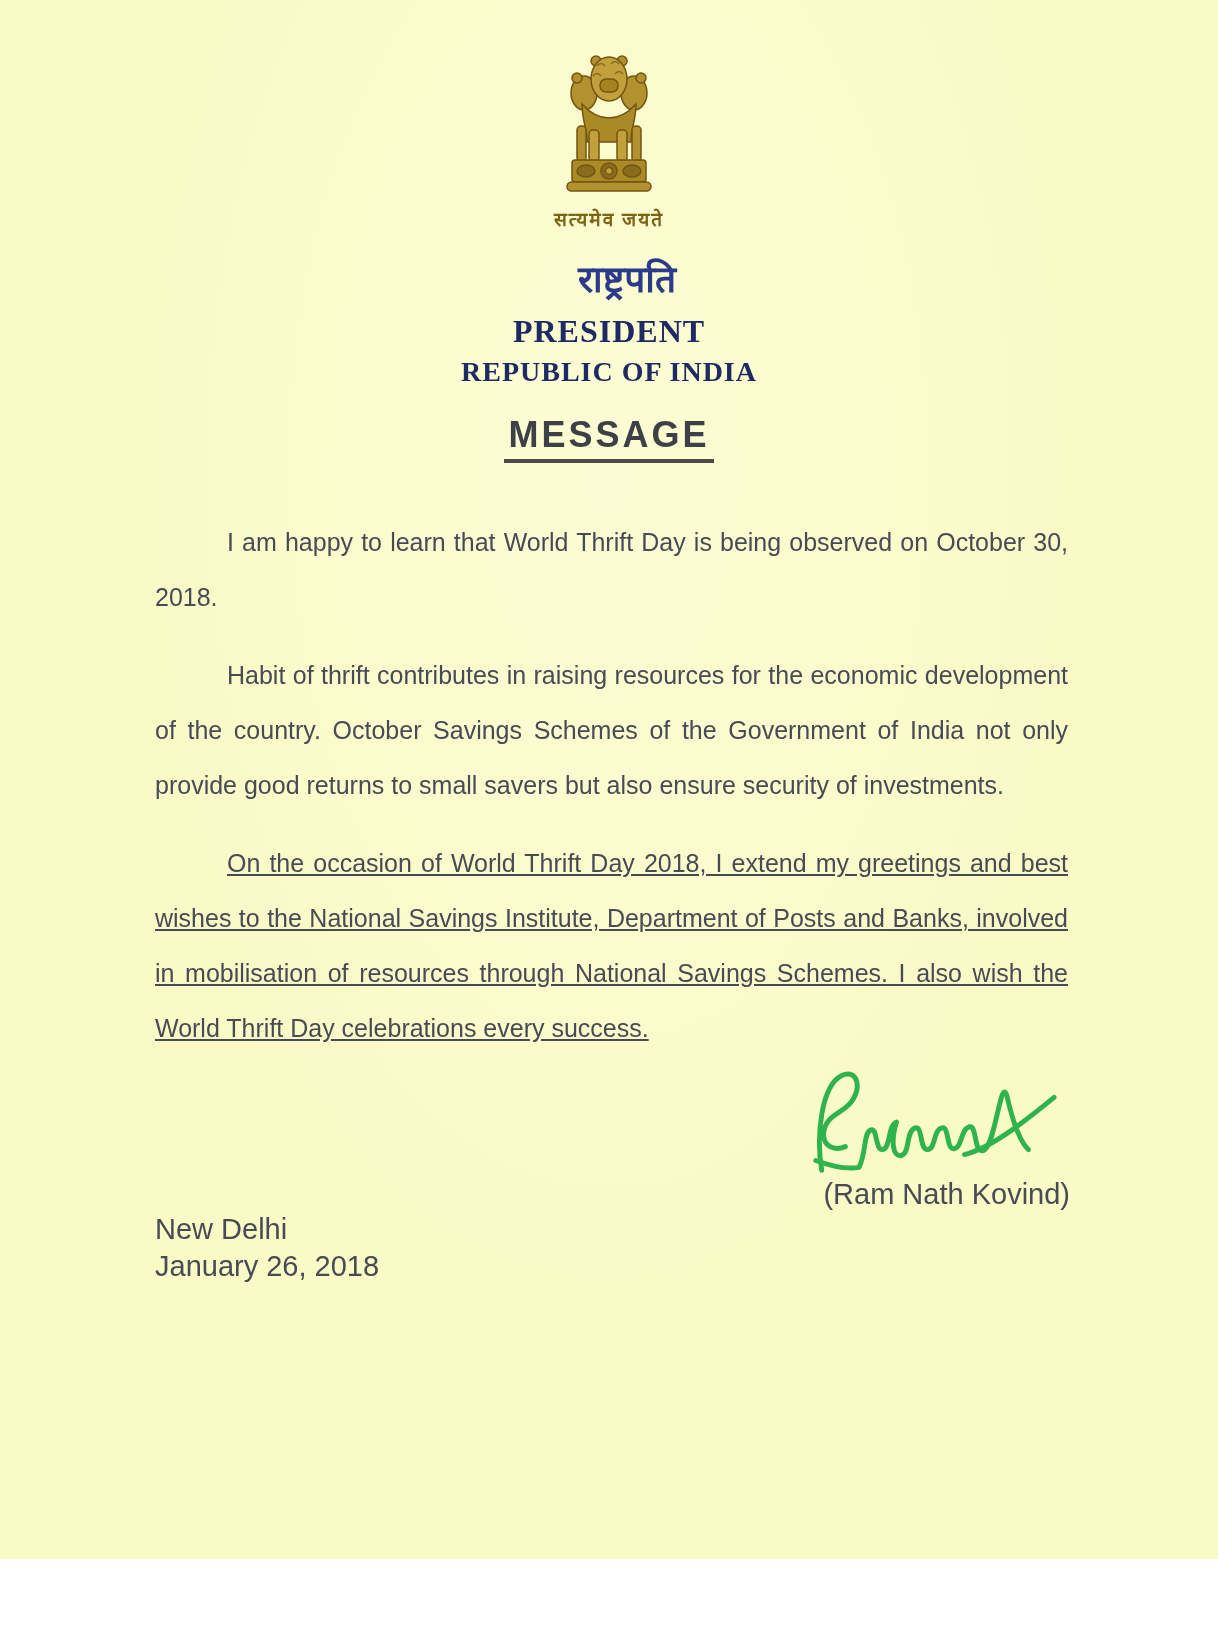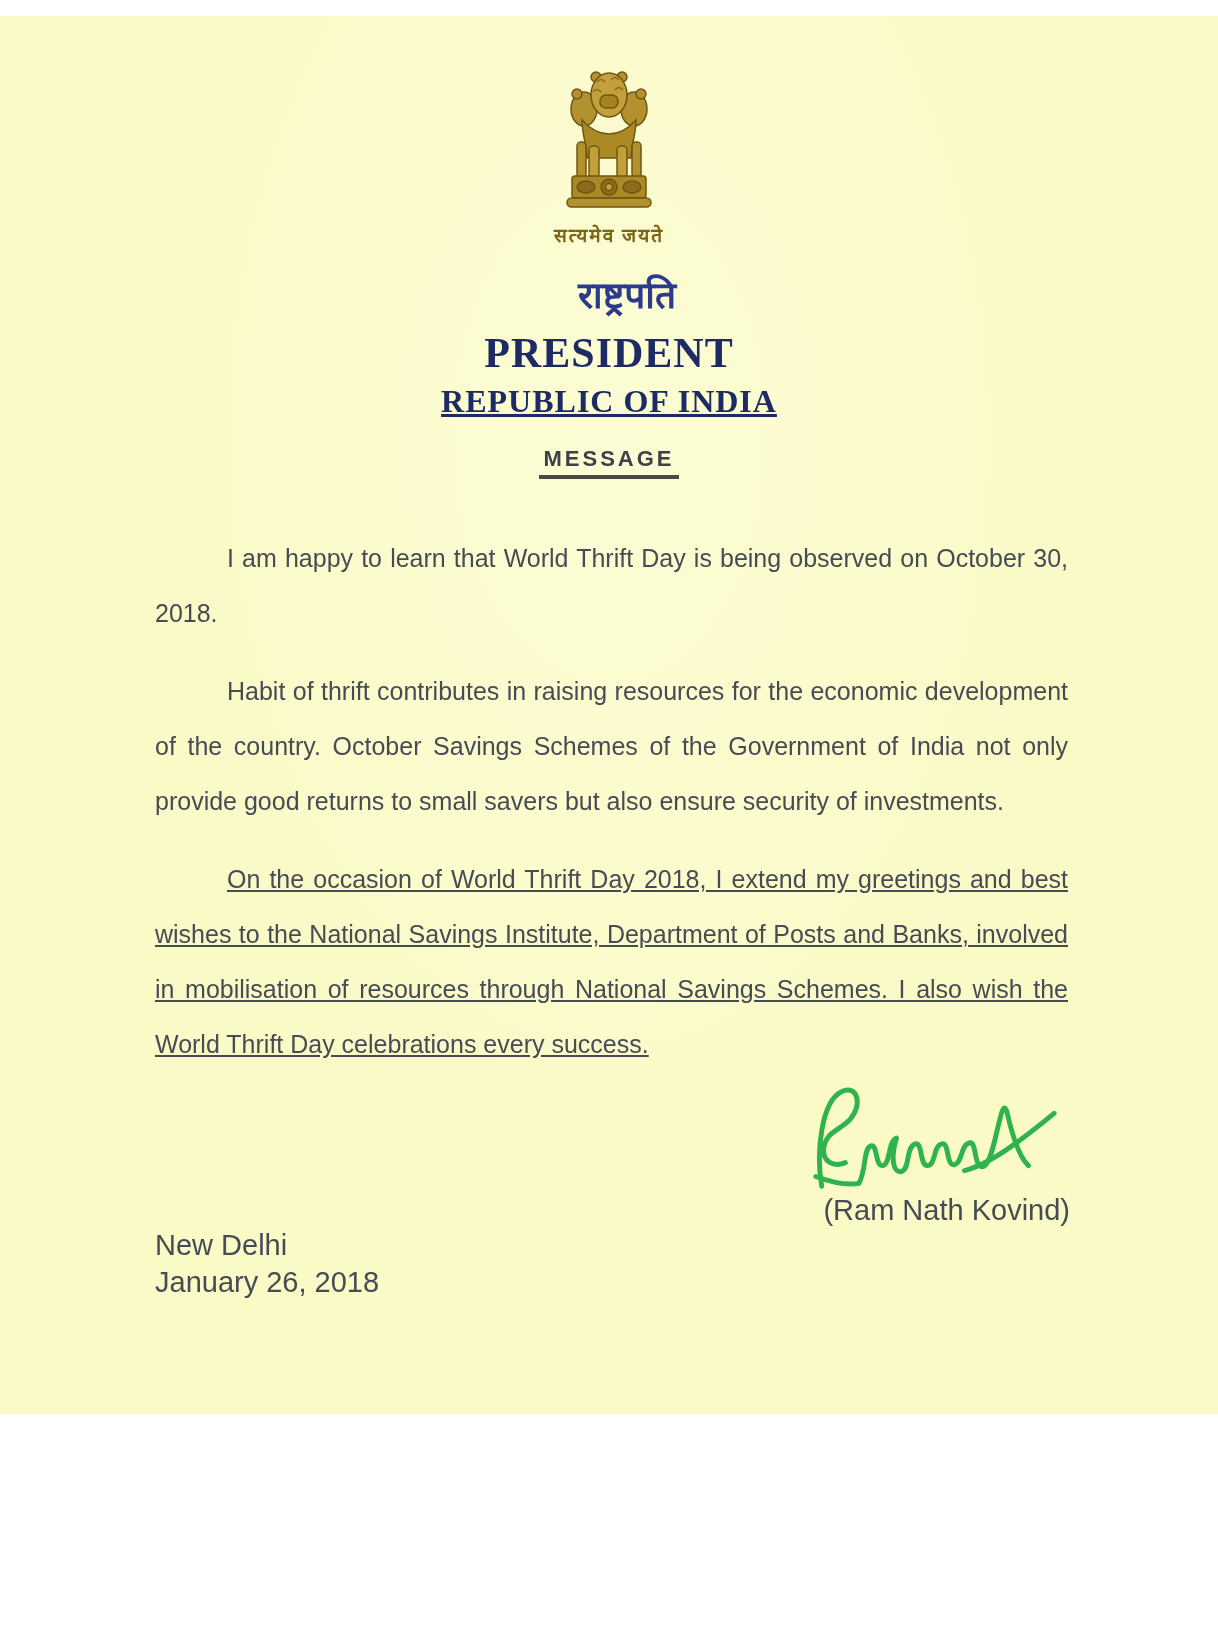--- a/index.html
+++ b/index.html
@@ -1,19 +1,19 @@
 <!DOCTYPE html>
 <html><head>
 <meta charset="utf-8">
 <style>
   html,body{margin:0;padding:0;}
   .page{
     position:relative;
-    width:1218px;height:1398px;
-    margin:16px auto;
+    width:1218px;height:1559px;
+    margin:0 auto;
     background:
       radial-gradient(ellipse at 50% 30%, rgba(255,255,230,.45) 0%, rgba(255,255,230,0) 60%),
       #fafac6;
     font-family:"Liberation Sans", sans-serif;
     color:#474b54;
     overflow:hidden;
   }
   .center{text-align:center;}
   .emblem-wrap{padding-top:48px;}
   .emblem{display:inline-block;}
@@ -32,37 +32,36 @@
     padding-left:36px;
   }
   .subtitle-hindi{
     margin-top:6px;
     font-size:37px;font-weight:bold;
     color:#2c3a8c;
     font-family:"Liberation Serif", serif;
   }
   .title-english{
     margin-top:10px;
-    font-size:42px;font-weight:bold;
+    font-size:32px;font-weight:bold;
     color:#1d2a63;
     letter-spacing:1px;
     font-family:"Liberation Serif", serif;
   }
   .subtitle-english{
     margin-top:6px;
-    font-size:32px;font-weight:bold;
+    font-size:28px;font-weight:bold;
     color:#1d2a63;
     letter-spacing:1px;
     font-family:"Liberation Serif", serif;
-    text-decoration:underline;
   }
   .message-heading-wrap{margin-top:26px;}
   .message-heading{
     display:inline-block;
-    font-size:22px;font-weight:bold;
+    font-size:36px;font-weight:bold;
     color:#3d4047;
     letter-spacing:3px;
     border-bottom:4px solid #4a4a46;
     padding:0 4px 3px 4px;
   }
   .letter-body{
     margin:52px 150px 0 155px;
     font-size:25px;
     line-height:55px;
     text-align:justify;

